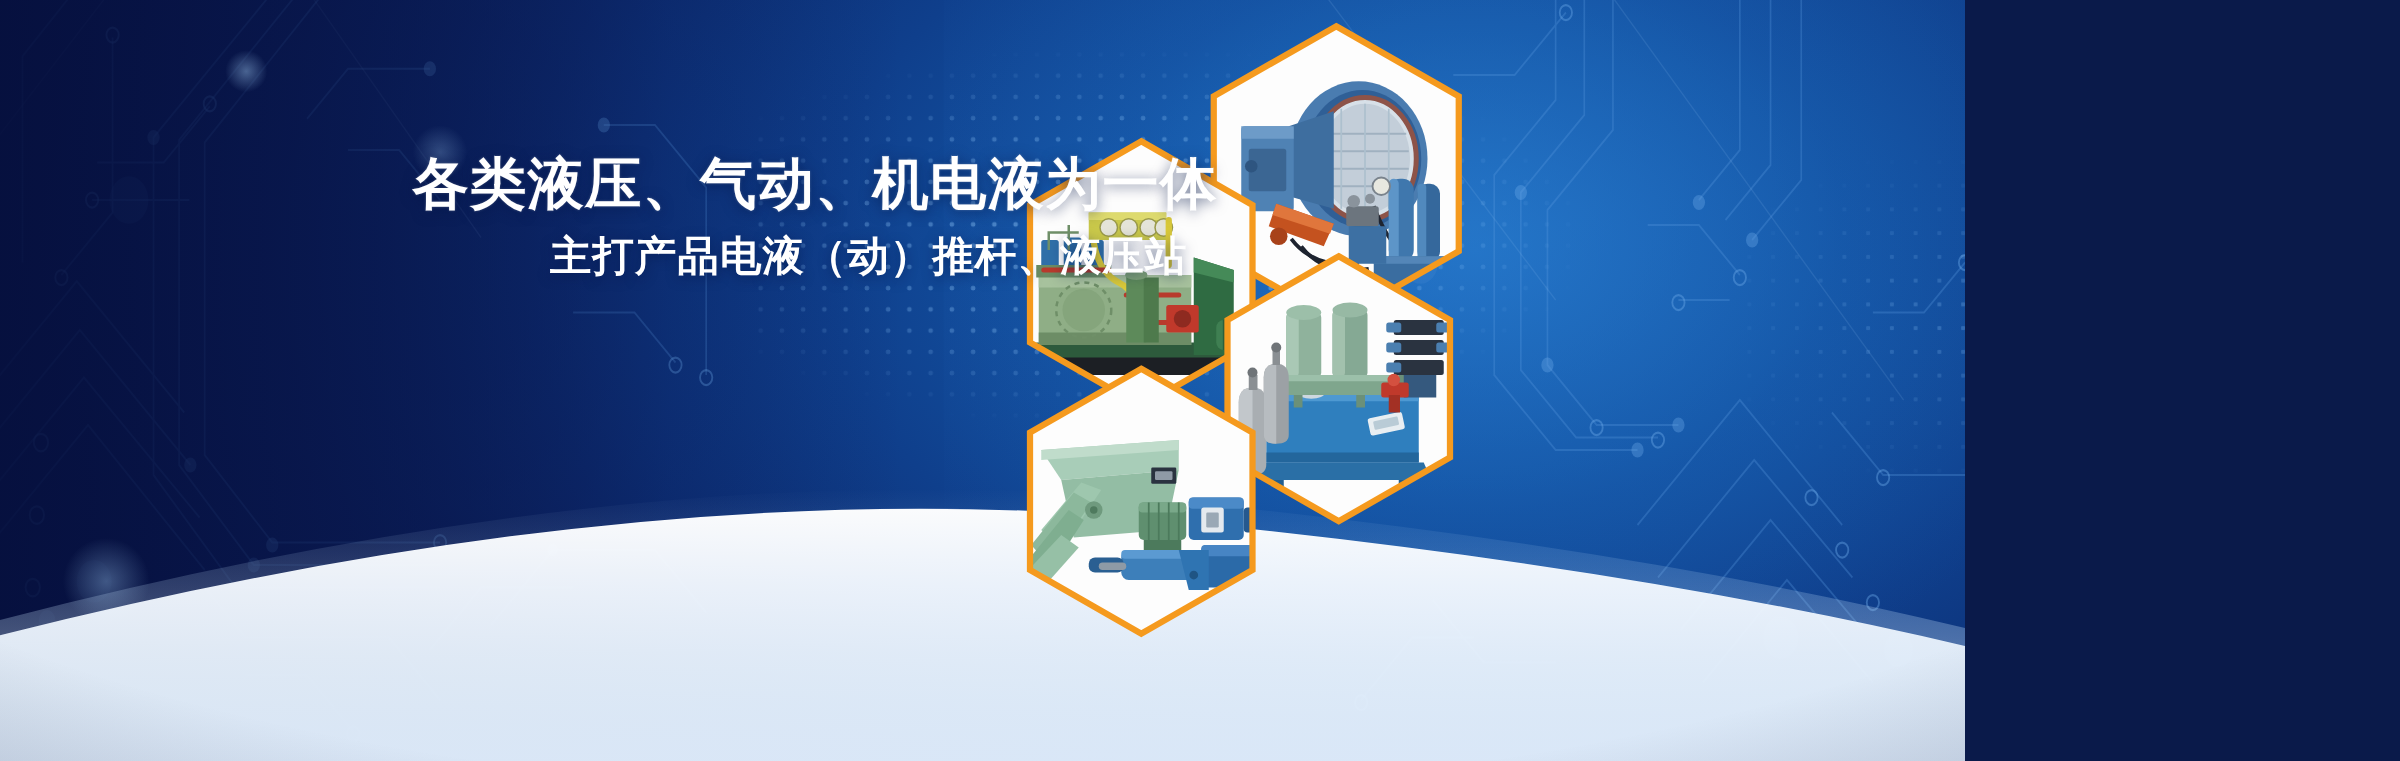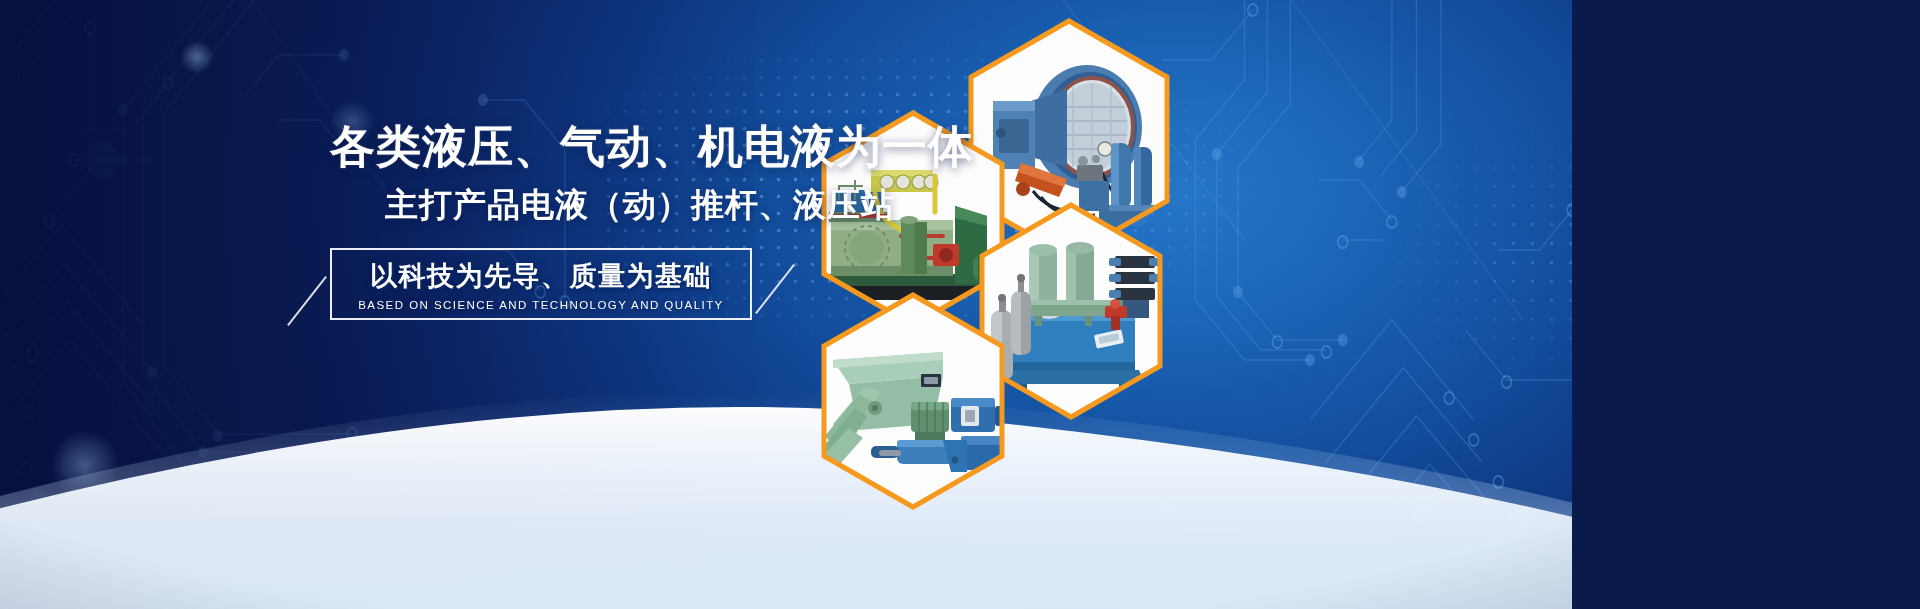--- a/index.html
+++ b/index.html
@@ -70,21 +70,21 @@
     z-index:20;
   }
   .headline{
     font-size:45px; font-weight:bold; color:#ffffff;
     letter-spacing:1px; line-height:1.18; white-space:nowrap;
     text-shadow:0 2px 10px rgba(0,20,70,.55), 0 0 2px rgba(255,255,255,.3);
   }
   .subline{
     margin-top:10px;
     font-size:33px; font-weight:bold; color:#ffffff;
-    letter-spacing:1px; white-space:nowrap; text-align:center;
+    letter-spacing:1px; white-space:nowrap; text-align:right;
     text-shadow:0 2px 9px rgba(0,20,70,.5);
   }
 
   .slogan-wrap{ position:relative; margin-top:20px; width:422px; height:72px; }
   .slogan-box{
     position:absolute; inset:0;
     border:2px solid rgba(255,255,255,.92);
     display:flex; flex-direction:column;
     align-items:center; justify-content:center;
   }
@@ -529,23 +529,15 @@
         <polygon points="98,5 187,56 187,166 98,217 9,166 9,56" fill="none" stroke="#F59A1E" stroke-width="5" stroke-linejoin="miter"></polygon>
       </svg>
     </div>
 
   </div>
 
   <div class="text-block">
     <div class="headline">各类液压、气动、机电液为一体</div>
     <div class="subline">主打产品电液（动）推杆、液压站</div>
 
-    <div class="slogan-wrap">
-      <div class="slash left"></div>
-      <div class="slash right"></div>
-      <div class="slogan-box">
-        <div class="slogan-cn">以科技为先导、质量为基础</div>
-        <div class="slogan-en">BASED ON SCIENCE AND TECHNOLOGY AND QUALITY</div>
-      </div>
-    </div>
   </div>
 
 </div>
 
 </body></html>

